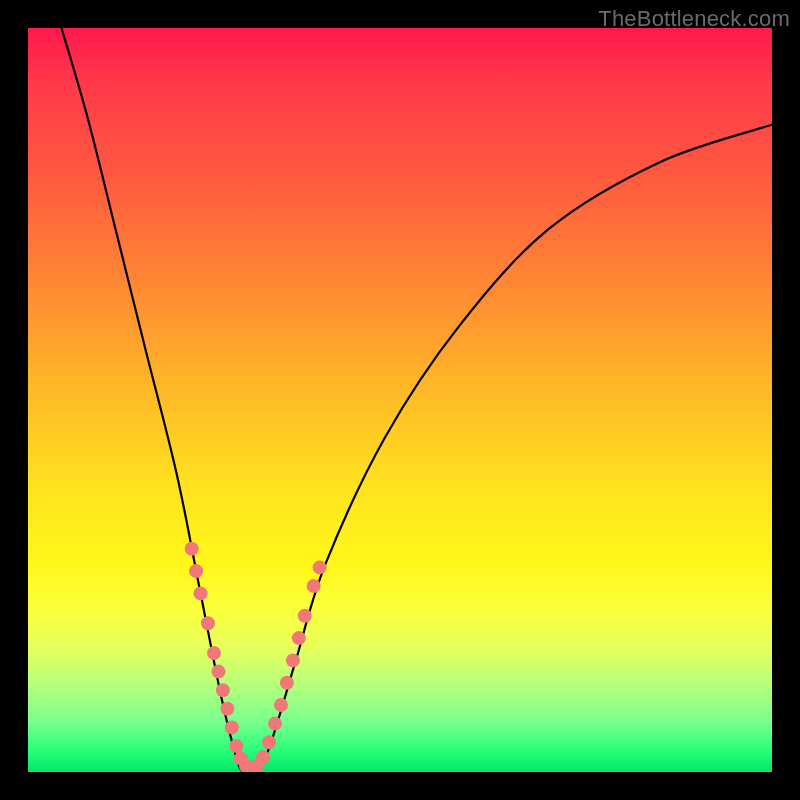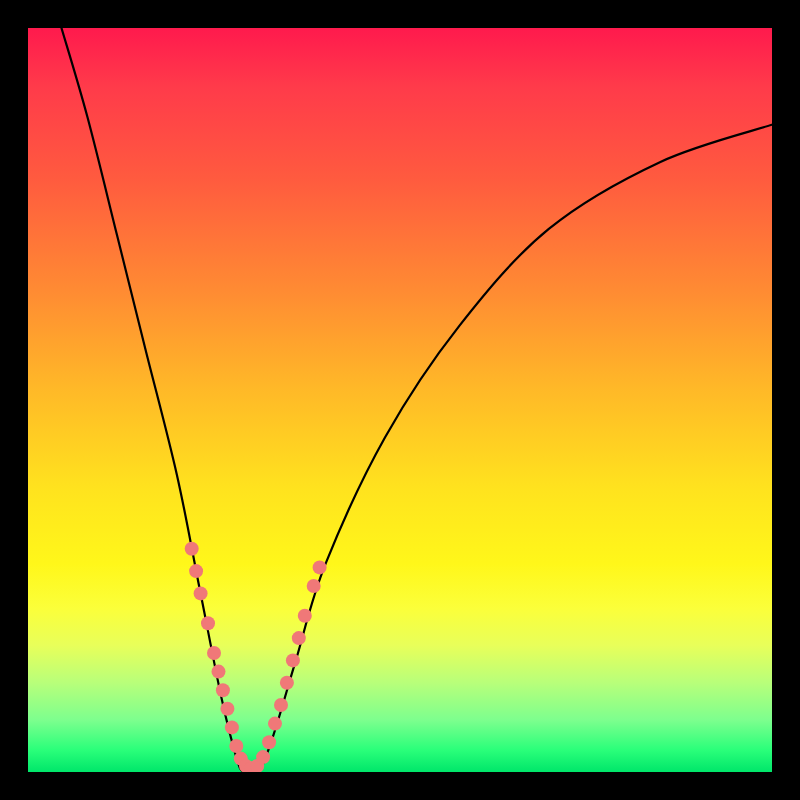--- a/index.html
+++ b/index.html
@@ -55,20 +55,21 @@
     left: 0;
     top: 0;
     width: 744px;
     height: 744px;
   }
 </style>
 </head>
 <body>
 
 <div class="frame">
+  <div class="watermark">TheBottleneck.com</div>
   <div class="plot">
     <svg class="curve" viewBox="0 0 744 744" preserveAspectRatio="none">
       <path id="curve-path" fill="none" stroke="#000000" stroke-width="2.2" stroke-linecap="round" d="M 33.48 0 C 37.8 14.9, 50.2 54.6, 59.5 89.3 C 68.8 124.0, 79.4 168.6, 89.3 208.3 C 99.2 248.0, 109.1 287.7, 119.0 327.4 C 129.0 367.0, 140.1 408.0, 148.8 446.4 C 157.5 484.8, 163.7 520.8, 171.1 558.0 C 178.6 595.2, 187.2 641.1, 193.4 669.6 C 199.6 698.1, 204.6 716.7, 208.3 729.1 C 212.0 741.5, 212.0 741.5, 215.8 744.0 C 219.5 746.5, 225.7 750.2, 230.6 744.0 C 235.6 737.8, 239.3 725.4, 245.5 706.8 C 251.7 688.2, 259.2 660.9, 267.8 632.4 C 276.5 603.9, 282.7 572.9, 297.6 535.7 C 312.5 498.5, 334.8 448.9, 357.1 409.2 C 379.4 369.5, 404.2 332.3, 431.5 297.6 C 458.8 262.9, 487.3 228.2, 520.8 200.9 C 554.3 173.6, 595.2 151.3, 632.4 133.9 C 669.6 116.6, 725.4 102.9, 744.0 96.7"></path>
       <g id="dots-group">
           <circle cx="163.7" cy="520.8" r="7" fill="#f07878"></circle>
           <circle cx="168.1" cy="543.1" r="7" fill="#f07878"></circle>
           <circle cx="172.6" cy="565.4" r="7" fill="#f07878"></circle>
           <circle cx="180.0" cy="595.2" r="7" fill="#f07878"></circle>
           <circle cx="186.0" cy="625.0" r="7" fill="#f07878"></circle>
           <circle cx="190.5" cy="643.6" r="7" fill="#f07878"></circle>

